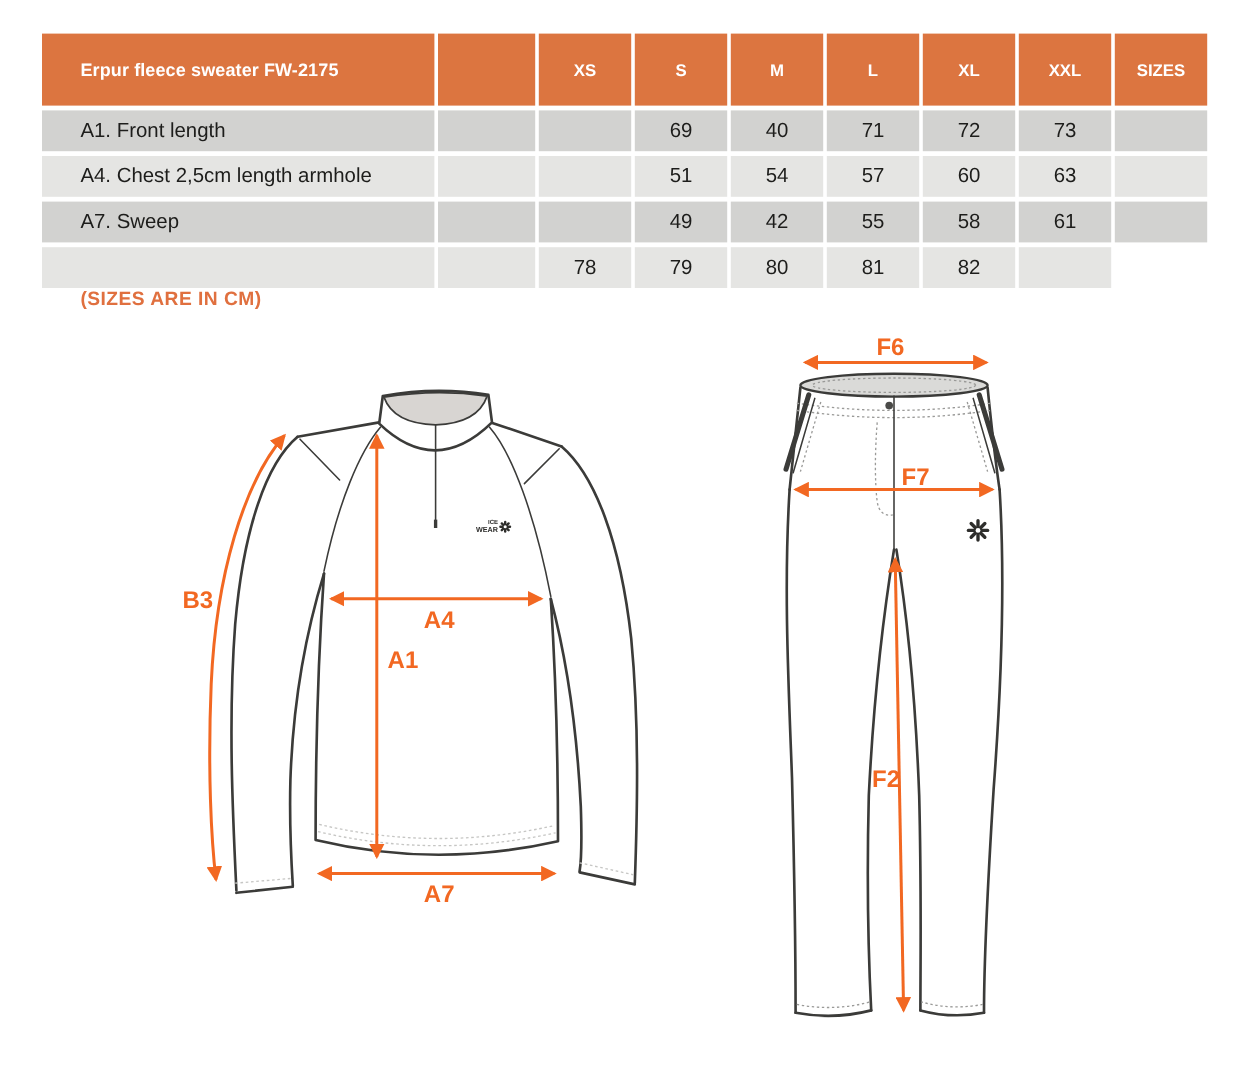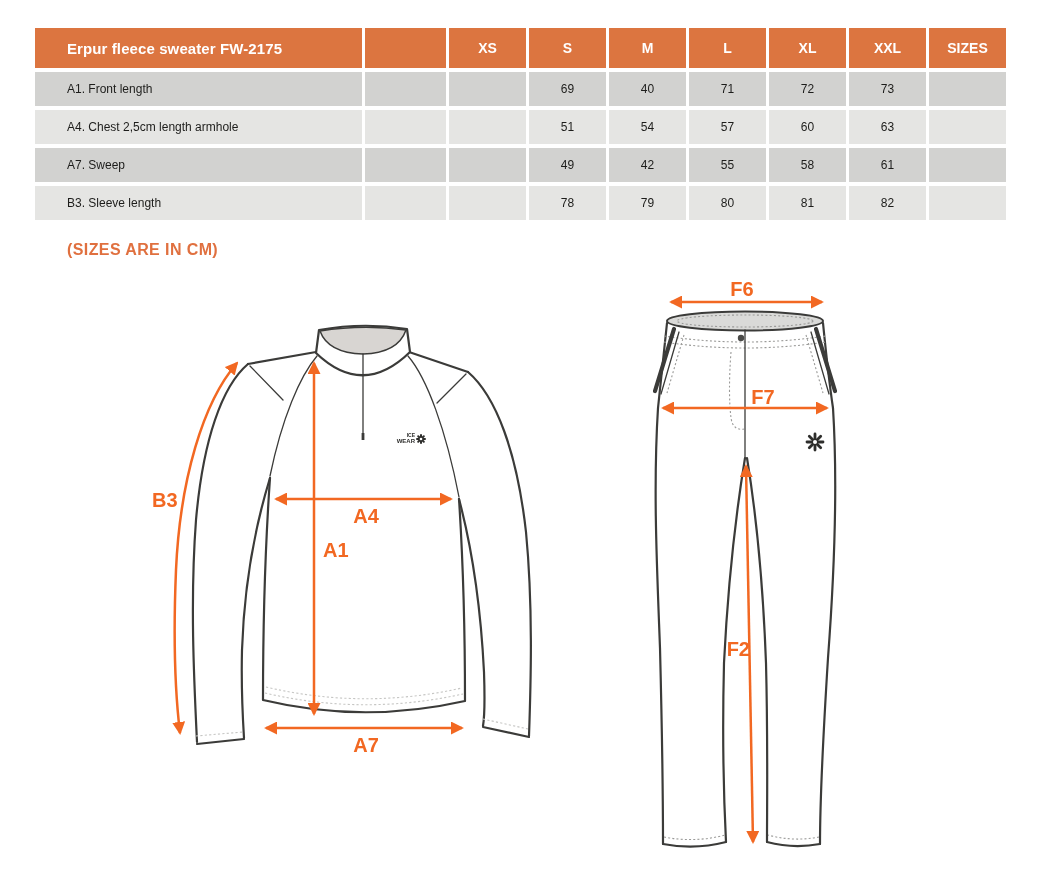--- a/index.html
+++ b/index.html
@@ -4,23 +4,23 @@
 <style>
   html,body{margin:0;padding:0;background:#fff;}
   body{width:1039px;height:894px;position:relative;overflow:hidden;
        font-family:"Liberation Sans",sans-serif;}
 
   
   .size-table{position:absolute;left:35px;top:28px;display:grid;
               grid-template-columns:327px 81px repeat(7,77px);
               column-gap:3px;row-gap:4px;}
   .cell{display:flex;align-items:center;justify-content:center;box-sizing:border-box;}
-  .th{background:#DC7540;color:#fff;font-weight:700;height:40px;font-size:14px;}
+  .th{background:#DC7540;color:#fff;font-weight:700;height:60px;font-size:14px;}
   .th.title{justify-content:flex-start;padding-left:32px;font-size:15px;letter-spacing:.1px;}
-  .td{height:34px;font-size:12px;color:#1d1d1b;}
+  .td{height:34px;font-size:17px;color:#1d1d1b;}
   .td.label{justify-content:flex-start;padding-left:32px;}
   .shade-a{background:#D2D2D0;}
   .shade-b{background:#E5E5E3;}
 
   .units-note{position:absolute;left:67px;top:241px;color:#E0703F;
               font-size:16px;font-weight:700;letter-spacing:.4px;}
 
   
   svg.sweater{position:absolute;left:130px;top:290px;}
   svg.pants{position:absolute;left:605px;top:278px;}
@@ -67,21 +67,20 @@
     <div class="cell td shade-b"></div>
     <div class="cell td label shade-a">A7. Sweep</div>
     <div class="cell td shade-a"></div>
     <div class="cell td shade-a"></div>
     <div class="cell td shade-a">49</div>
     <div class="cell td shade-a">42</div>
     <div class="cell td shade-a">55</div>
     <div class="cell td shade-a">58</div>
     <div class="cell td shade-a">61</div>
     <div class="cell td shade-a"></div>
-    <div class="cell td label shade-b">B3. Sleeve length</div>
     <div class="cell td shade-b"></div>
     <div class="cell td shade-b"></div>
     <div class="cell td shade-b">78</div>
     <div class="cell td shade-b">79</div>
     <div class="cell td shade-b">80</div>
     <div class="cell td shade-b">81</div>
     <div class="cell td shade-b">82</div>
     <div class="cell td shade-b"></div>
   </div>
 

